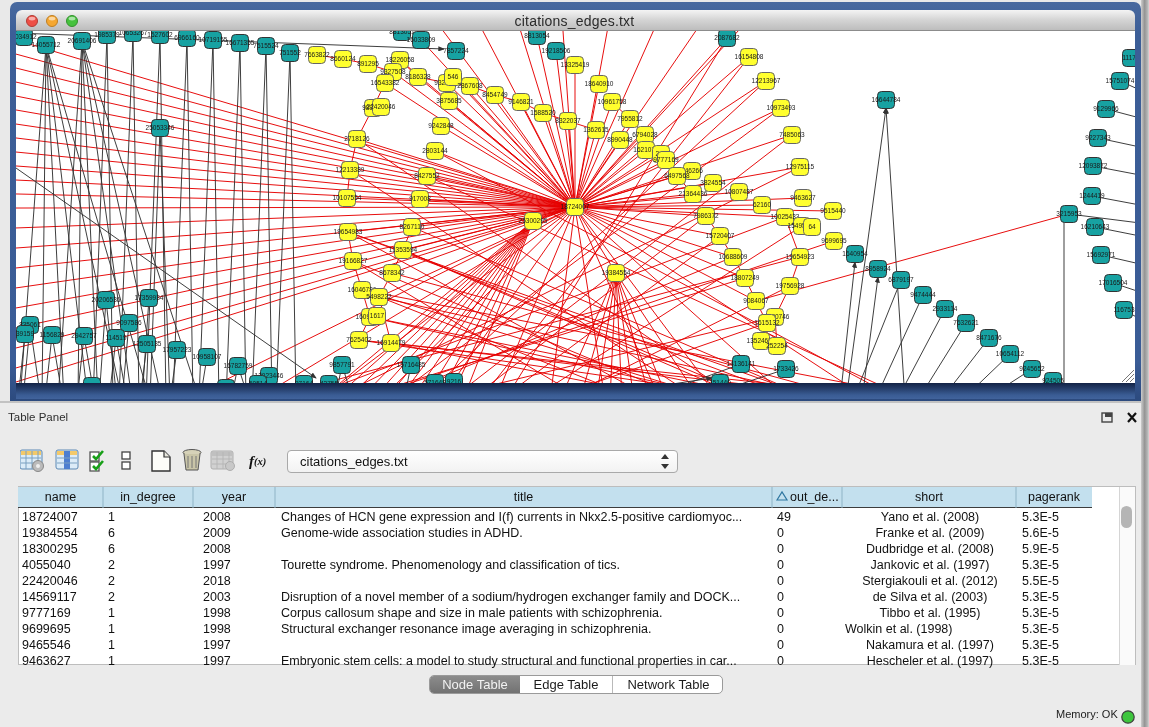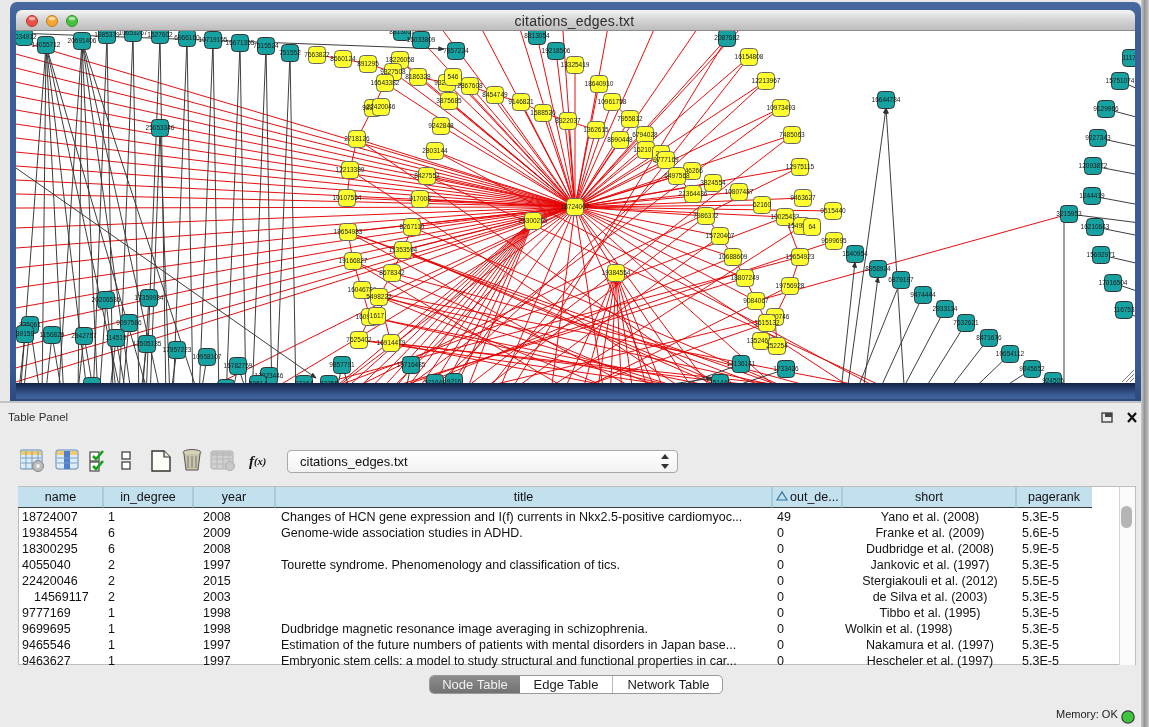--- a/index.html
+++ b/index.html
@@ -708,55 +708,56 @@
     <span style="left:108px">2</span>
     <span style="left:203px">1997</span>
     <span style="left:281px">Tourette syndrome. Phenomenology and classification of tics.</span>
     <span style="left:777px">0</span>
     <span style="left:845px;width:170px;text-align:center">Jankovic et al. (1997)</span>
     <span style="left:1022px">5.3E-5</span>
   </div>
 <div class="tr" style="top:573.9px">
     <span style="left:22px">22420046</span>
     <span style="left:108px">2</span>
-    <span style="left:203px">2015</span>
+    <span style="left:203px">2018</span>
     <span style="left:777px">0</span>
     <span style="left:845px;width:170px;text-align:center">Stergiakouli et al. (2012)</span>
     <span style="left:1022px">5.5E-5</span>
   </div>
 <div class="tr" style="top:590.0px">
-    <span style="left:34px">14569117</span>
+    <span style="left:22px">14569117</span>
     <span style="left:108px">2</span>
     <span style="left:203px">2003</span>
+    <span style="left:281px">Disruption of a novel member of a sodium/hydrogen exchanger family and DOCK...</span>
     <span style="left:777px">0</span>
     <span style="left:845px;width:170px;text-align:center">de Silva et al. (2003)</span>
     <span style="left:1022px">5.3E-5</span>
   </div>
 <div class="tr" style="top:606.1px">
     <span style="left:22px">9777169</span>
     <span style="left:108px">1</span>
     <span style="left:203px">1998</span>
+    <span style="left:281px">Corpus callosum shape and size in male patients with schizophrenia.</span>
     <span style="left:777px">0</span>
     <span style="left:845px;width:170px;text-align:center">Tibbo et al. (1995)</span>
     <span style="left:1022px">5.3E-5</span>
   </div>
 <div class="tr" style="top:622.2px">
     <span style="left:22px">9699695</span>
     <span style="left:108px">1</span>
     <span style="left:203px">1998</span>
-    <span style="left:281px">Dudbridge magnetic resonance image averaging in schizophrenia.</span>
+    <span style="left:281px">Structural exchanger resonance image averaging in schizophrenia.</span>
     <span style="left:777px">0</span>
     <span style="left:845px;width:170px;">Wolkin et al. (1998)</span>
     <span style="left:1022px">5.3E-5</span>
   </div>
 <div class="tr" style="top:638.3px">
     <span style="left:22px">9465546</span>
     <span style="left:108px">1</span>
     <span style="left:203px">1997</span>
-    <span style="left:281px">Estimation of the future numbers of patients with mental disorders in Japan base...</span>
     <span style="left:777px">0</span>
     <span style="left:845px;width:170px;text-align:center">Nakamura et al. (1997)</span>
     <span style="left:1022px">5.3E-5</span>
   </div>
 <div class="tr" style="top:654.4px">
     <span style="left:22px">9463627</span>
     <span style="left:108px">1</span>
     <span style="left:203px">1997</span>
     <span style="left:281px">Embryonic stem cells: a model to study structural and functional properties in car...</span>
     <span style="left:777px">0</span>

